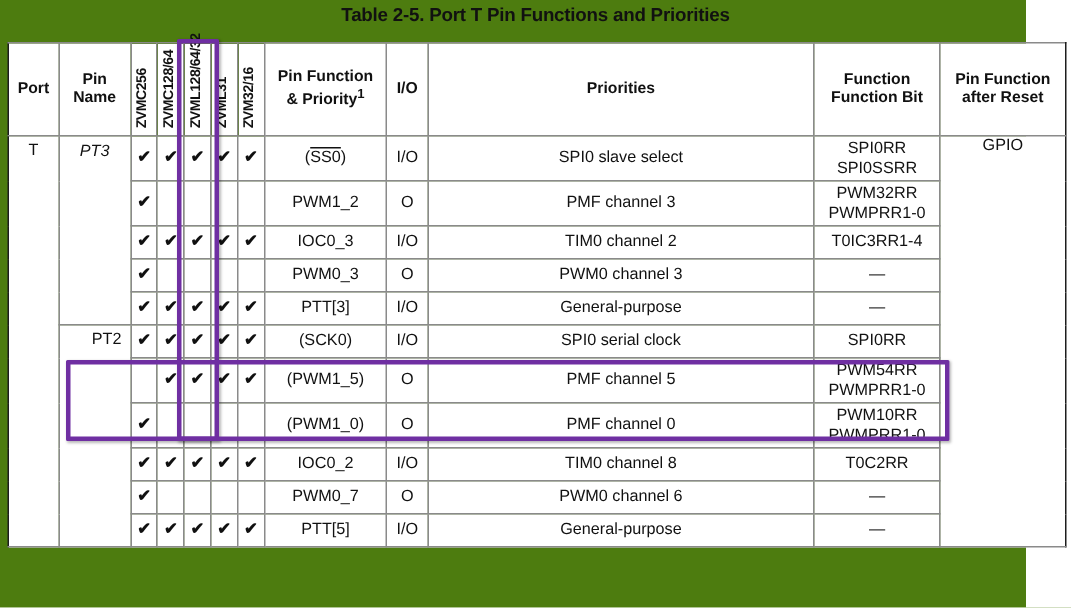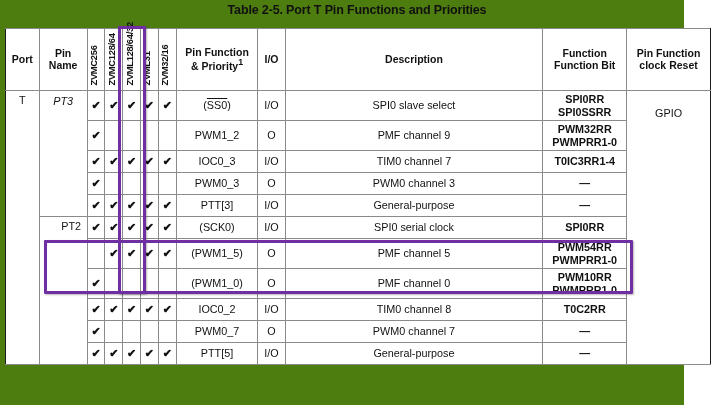--- a/index.html
+++ b/index.html
@@ -87,21 +87,21 @@
     padding: 0 1px;
   }
   tbody td.tall { height: 30px; }
   .chk {
     font-size: 11px;
     font-weight: bold;
     line-height: 1;
     color: #101010;
   }
   .blank { color: transparent; }
-  .two-line { line-height: 1.12; font-weight: bold; }
+  .two-line { line-height: 1.12; }
   .ovl { text-decoration: overline; }
 
   
   .w-port   { width: 32px; }
   .w-pin    { width: 46px; }
   .w-dev    { width: 17px; }
   .w-func   { width: 78px; }
   .w-io     { width: 26px; }
   .w-desc   { width: 246px; }
   .w-rr     { width: 80px; }
@@ -162,66 +162,66 @@
               <span>ZVML31</span>
             </th>
           <th class="rot">
               <span>ZVM32/16</span>
             </th>
           <th>
             <span>Pin Function</span><br>
             <span>&amp; Priority</span><sup>1</sup>
           </th>
           <th>I/O</th>
-          <th>Description</th>
+          <th>Priorities</th>
           <th>
             <span>Function</span><br>
             <span>Function Bit</span>
           </th>
           <th class="c-reset">
             <span>Pin Function</span><br>
-            <span>clock Reset</span>
+            <span>after Reset</span>
           </th>
         </tr>
       </thead>
       <tbody id="tbody">
           <tr>
             <td class="c-port" rowspan="11" style="vertical-align: top; padding-top: 3px;">T</td>
             <td rowspan="5" style="vertical-align: top; padding-top: 4px; font-style: italic;">PT3</td>
             <td class="chk tall">✔</td>
             <td class="chk tall">✔</td>
             <td class="chk tall">✔</td>
             <td class="chk tall">✔</td>
             <td class="chk tall">✔</td>
             <td class="tall">(<span class="ovl">SS0</span>)</td>
             <td class="tall">I/O</td>
             <td class="tall">SPI0 slave select</td>
             <td class="two-line tall"><span>SPI0RR</span><br><span>SPI0SSRR</span></td>
-            <td class="c-reset" rowspan="11" style="vertical-align: top; padding-top: 16px;">GPIO</td>
+            <td class="c-reset" rowspan="11" style="vertical-align: top; padding-top: 0;">GPIO</td>
           </tr>
           <tr>
             <td class="chk tall">✔</td>
             <td class="chk tall blank"></td>
             <td class="chk tall blank"></td>
             <td class="chk tall blank"></td>
             <td class="chk tall blank"></td>
             <td class="tall">PWM1_2</td>
             <td class="tall">O</td>
-            <td class="tall">PMF channel 9</td>
+            <td class="tall">PMF channel 3</td>
             <td class="two-line tall"><span>PWM32RR</span><br><span>PWMPRR1-0</span></td>
           </tr>
           <tr>
             <td class="chk">✔</td>
             <td class="chk">✔</td>
             <td class="chk">✔</td>
             <td class="chk">✔</td>
             <td class="chk">✔</td>
             <td class="">IOC0_3</td>
             <td class="">I/O</td>
-            <td class="">TIM0 channel 7</td>
+            <td class="">TIM0 channel 2</td>
             <td class="two-line"><span>T0IC3RR1-4</span></td>
           </tr>
           <tr>
             <td class="chk">✔</td>
             <td class="chk blank"></td>
             <td class="chk blank"></td>
             <td class="chk blank"></td>
             <td class="chk blank"></td>
             <td class="">PWM0_3</td>
             <td class="">O</td>
@@ -285,21 +285,21 @@
             <td class="two-line"><span>T0C2RR</span></td>
           </tr>
           <tr>
             <td class="chk">✔</td>
             <td class="chk blank"></td>
             <td class="chk blank"></td>
             <td class="chk blank"></td>
             <td class="chk blank"></td>
             <td class="">PWM0_7</td>
             <td class="">O</td>
-            <td class="">PWM0 channel 7</td>
+            <td class="">PWM0 channel 6</td>
             <td class="two-line"><span>—</span></td>
           </tr>
           <tr>
             <td class="chk">✔</td>
             <td class="chk">✔</td>
             <td class="chk">✔</td>
             <td class="chk">✔</td>
             <td class="chk">✔</td>
             <td class="">PTT[5]</td>
             <td class="">I/O</td>

